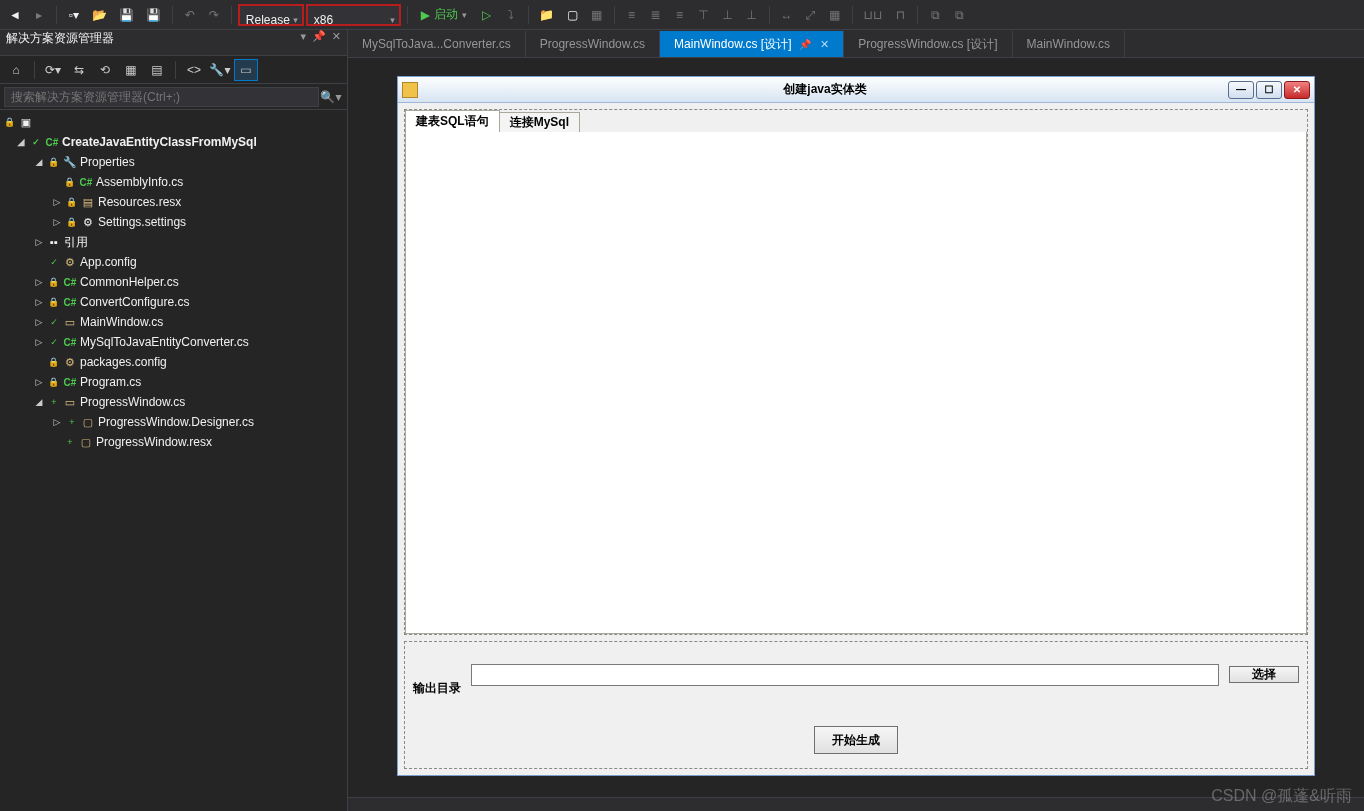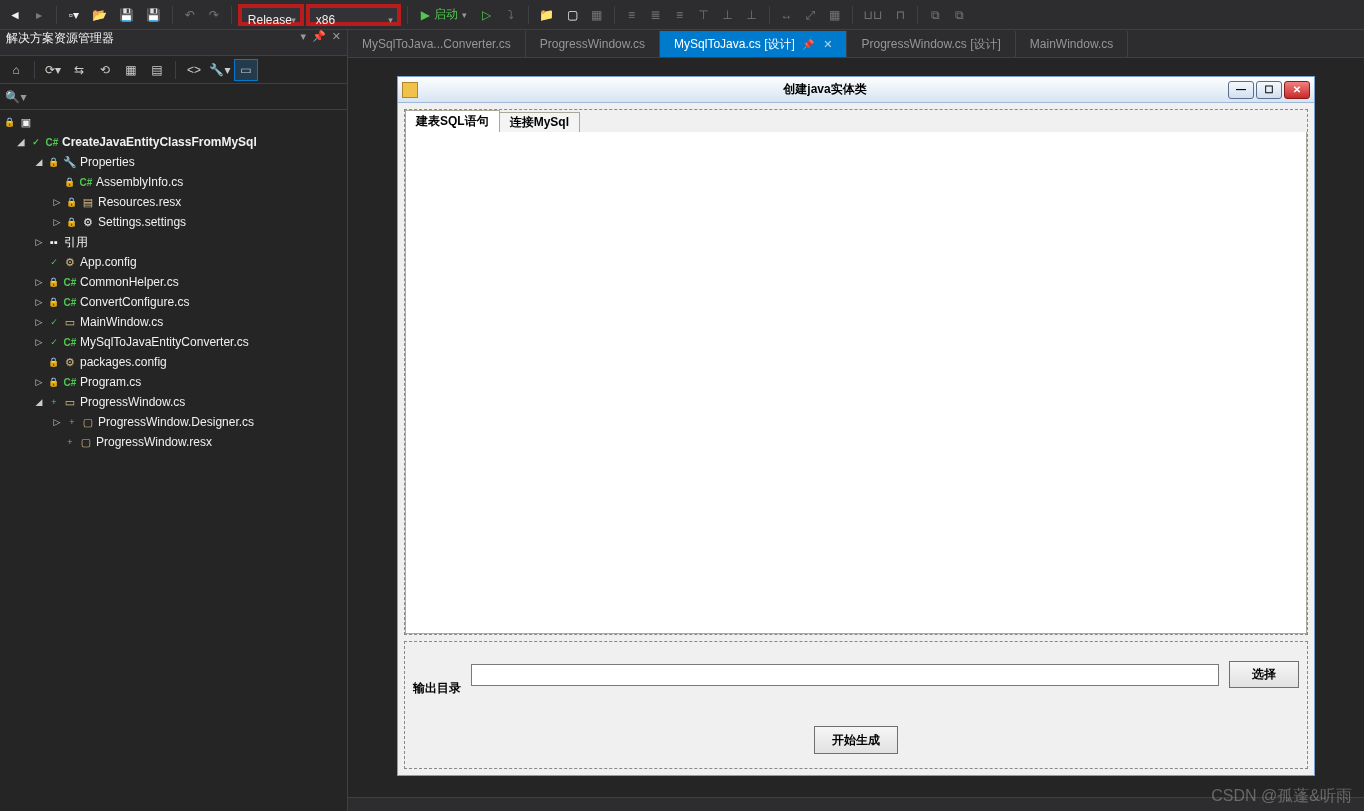--- a/index.html
+++ b/index.html
@@ -37,21 +37,21 @@
 }
 .tb-sep {
   width: 1px;
   height: 18px;
   background: #3f3f46;
   margin: 0 4px;
 }
 .tb-combo {
   height: 22px;
   background: #333337;
-  border: 4px solid #b91c1c;
+  border: 2px solid #b91c1c;
   color: #f1f1f1;
   padding: 10px 18px 0 6px;
   font-size: 12px;
   display: inline-flex;
   align-items: center;
   position: relative;
 }
 .tb-combo::after {
   content: "▾";
   position: absolute;
@@ -270,21 +270,21 @@
 }
 .wf-label { color: #000; font-size: 12px; margin-top: 28px; }
 .wf-input {
   flex: 1;
   height: 22px;
   border: 1px solid #7a7a7a;
   background: #fff;
 }
 .wf-btn {
   min-width: 70px;
-  height: 27px;
+  height: 17px;
   border: 1px solid #707070;
   background: linear-gradient(#f6f6f6, #e1e1e1);
   color: #000;
   font-size: 12px;
   display: inline-flex;
   align-items: center;
   justify-content: center;
   cursor: pointer;
 }
 .wf-row2 {
@@ -368,20 +368,21 @@
       <span class="panel-tb-btn">⇆</span>
       <span class="panel-tb-btn">⟲</span>
       <span class="panel-tb-btn">▦</span>
       <span class="panel-tb-btn">▤</span>
       <span class="tb-sep"></span>
       <span class="panel-tb-btn">&lt;&gt;</span>
       <span class="panel-tb-btn">🔧▾</span>
       <span class="panel-tb-btn active">▭</span>
     </div>
     <div class="panel-search">
+      <input placeholder="搜索解决方案资源管理器(Ctrl+;)" style="">
       <span class="srch-btn">🔍▾</span>
     </div>
     <div class="tree">
       <div class="tree-item" style="padding-left:2px">
         <span class="ico lock">🔒</span>
         <span class="ico">▣</span>
       </div>
       <div class="tree-item bold" style="padding-left:14px">
         <span class="expander">◢</span>
         <span class="ico check">✓</span>
@@ -478,21 +479,21 @@
 
   <div class="editor">
     <div class="tabs">
       <div class="tab">
           <span>MySqlToJava...Converter.cs</span>
         </div>
       <div class="tab">
           <span>ProgressWindow.cs</span>
         </div>
       <div class="tab active">
-        <span>MySqlToJava.cs [设计]</span>
+        <span>MainWindow.cs [设计]</span>
         <span style="font-size:10px">📌</span>
         <span class="close">✕</span>
       </div>
       <div class="tab">
           <span>ProgressWindow.cs [设计]</span>
         </div>
       <div class="tab">
           <span>MainWindow.cs</span>
         </div>
     </div>

